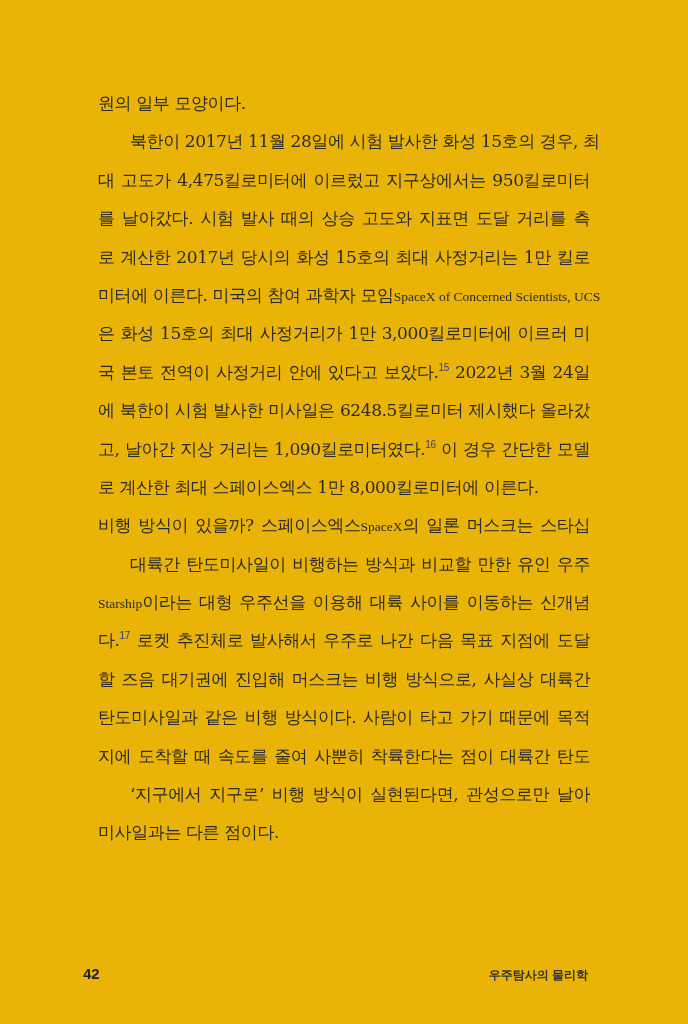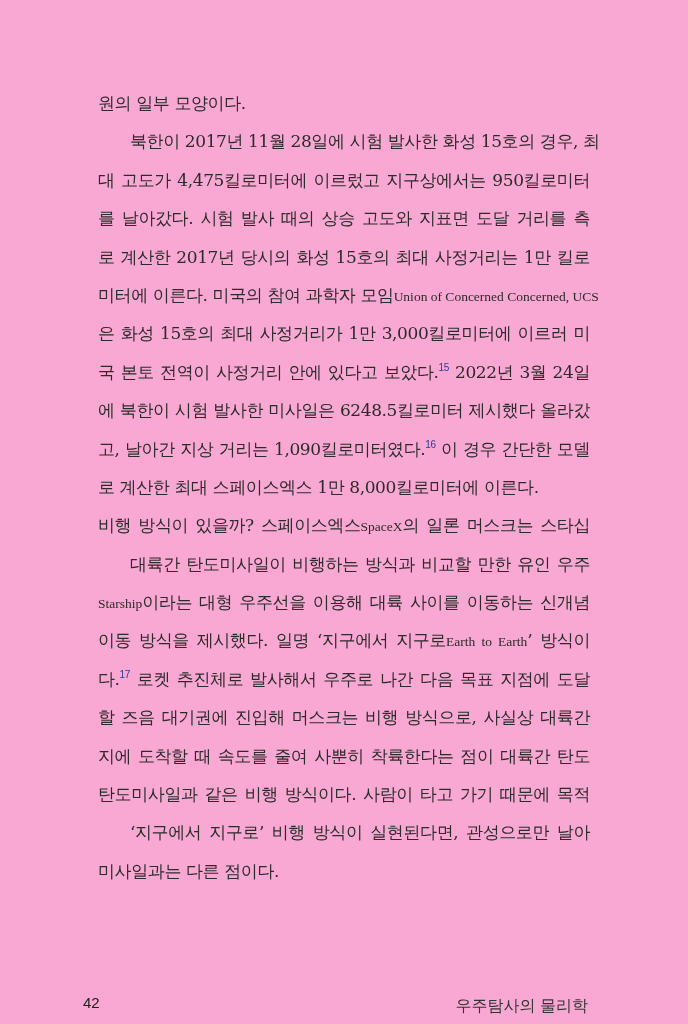--- a/index.html
+++ b/index.html
@@ -1,59 +1,58 @@
 <!DOCTYPE html>
 <html><head>
 <meta charset="utf-8">
 <style>
   html, body { margin: 0; padding: 0; background: #ffffff; }
   body { width: 688px; height: 1024px; position: relative; overflow: hidden; }
-  .page { position: absolute; left: 0; top: 0; width: 688px; height: 1024px; background: #f9a8d4; }
+  .page { position: absolute; left: 0; top: 0; width: 688px; height: 1024px; background: #eab308; }
   .body-text {
     position: absolute; left: 98px; top: 84px; width: 492px;
     font-family: "DejaVu Serif", "Liberation Serif", serif;
     font-size: 17px; color: #2b2b2b;
   }
   .line {
     height: 38.4px; line-height: 38.4px; white-space: nowrap;
     text-align: justify; text-align-last: justify; letter-spacing: -0.4px;
   }
   .line.last { text-align-last: left; }
   .line.indent { padding-left: 32px; }
   .latin { font-family: "Liberation Serif", serif; font-size: 13.5px; letter-spacing: 0; }
   .fn { color: #2a3a9a; font-family: "Liberation Sans", sans-serif; font-size: 10px; vertical-align: 7px; line-height: 0; }
-  .footer { position: absolute; top: 994px; left: 83px; width: 505px; height: 20px;
-    font-family: "Liberation Sans", "DejaVu Sans", sans-serif; }
+  .footer { position: absolute; top: 965px; left: 83px; width: 505px; height: 20px;
+    font-family: "Liberation Sans", "DejaVu Sans", sans-serif; font-weight: bold; }
   .page-number { position: absolute; left: 0; top: 0; font-size: 15px; color: #222; }
-  .running-title { position: absolute; right: 0; top: 2px; font-size: 16px; color: #333; margin-left: 46px; }
+  .running-title { position: absolute; right: 0; top: 2px; font-size: 12px; color: #333; margin-left: 46px; }
 </style>
 </head>
 <body>
 
 <div class="page">
   <div class="body-text">
     <div class="line last"><span>원의 일부 모양이다.</span></div>
     <div class="line indent"><span>북한이 2017년 11월 28일에 시험 발사한 화성 15호의 경우, 최</span></div>
     <div class="line"><span>대 고도가 4,475킬로미터에 이르렀고 지구상에서는 950킬로미터</span></div>
     <div class="line"><span>를 날아갔다. 시험 발사 때의 상승 고도와 지표면 도달 거리를 측</span></div>
     <div class="line"><span>로 계산한 2017년 당시의 화성 15호의 최대 사정거리는 1만 킬로</span></div>
-    <div class="line"><span>미터에 이른다. 미국의 참여 과학자 모임</span><span class="latin">Union of Concerned Concerned, UCS</span></div>
+    <div class="line"><span>미터에 이른다. 미국의 참여 과학자 모임</span><span class="latin">SpaceX of Concerned Scientists, UCS</span></div>
     <div class="line"><span>은 화성 15호의 최대 사정거리가 1만 3,000킬로미터에 이르러 미</span></div>
     <div class="line"><span>국 본토 전역이 사정거리 안에 있다고 보았다.</span><sup class="fn">15</sup><span> 2022년 3월 24일</span></div>
     <div class="line"><span>에 북한이 시험 발사한 미사일은 6248.5킬로미터 제시했다 올라갔</span></div>
     <div class="line"><span>고, 날아간 지상 거리는 1,090킬로미터였다.</span><sup class="fn">16</sup><span> 이 경우 간단한 모델</span></div>
     <div class="line last"><span>로 계산한 최대 스페이스엑스 1만 8,000킬로미터에 이른다.</span></div>
     <div class="line"><span>비행 방식이 있을까? 스페이스엑스</span><span class="latin">SpaceX</span><span>의 일론 머스크는 스타십</span></div>
     <div class="line indent"><span>대륙간 탄도미사일이 비행하는 방식과 비교할 만한 유인 우주</span></div>
     <div class="line"><span class="latin">Starship</span><span>이라는 대형 우주선을 이용해 대륙 사이를 이동하는 신개념</span></div>
-    <div class="line"><span>이동 방식을 제시했다. 일명 ‘지구에서 지구로</span><span class="latin">Earth to Earth</span><span>’ 방식이</span></div>
     <div class="line"><span>다.</span><sup class="fn">17</sup><span> 로켓 추진체로 발사해서 우주로 나간 다음 목표 지점에 도달</span></div>
     <div class="line"><span>할 즈음 대기권에 진입해 머스크는 비행 방식으로, 사실상 대륙간</span></div>
+    <div class="line"><span>탄도미사일과 같은 비행 방식이다. 사람이 타고 가기 때문에 목적</span></div>
     <div class="line"><span>지에 도착할 때 속도를 줄여 사뿐히 착륙한다는 점이 대륙간 탄도</span></div>
-    <div class="line"><span>탄도미사일과 같은 비행 방식이다. 사람이 타고 가기 때문에 목적</span></div>
     <div class="line indent"><span>‘지구에서 지구로’ 비행 방식이 실현된다면, 관성으로만 날아</span></div>
     <div class="line last"><span>미사일과는 다른 점이다.</span></div>
   </div>
 
   <div class="footer">
     <span class="page-number">42</span>
     <span class="running-title">우주탐사의 물리학</span>
   </div>
 </div>
 

